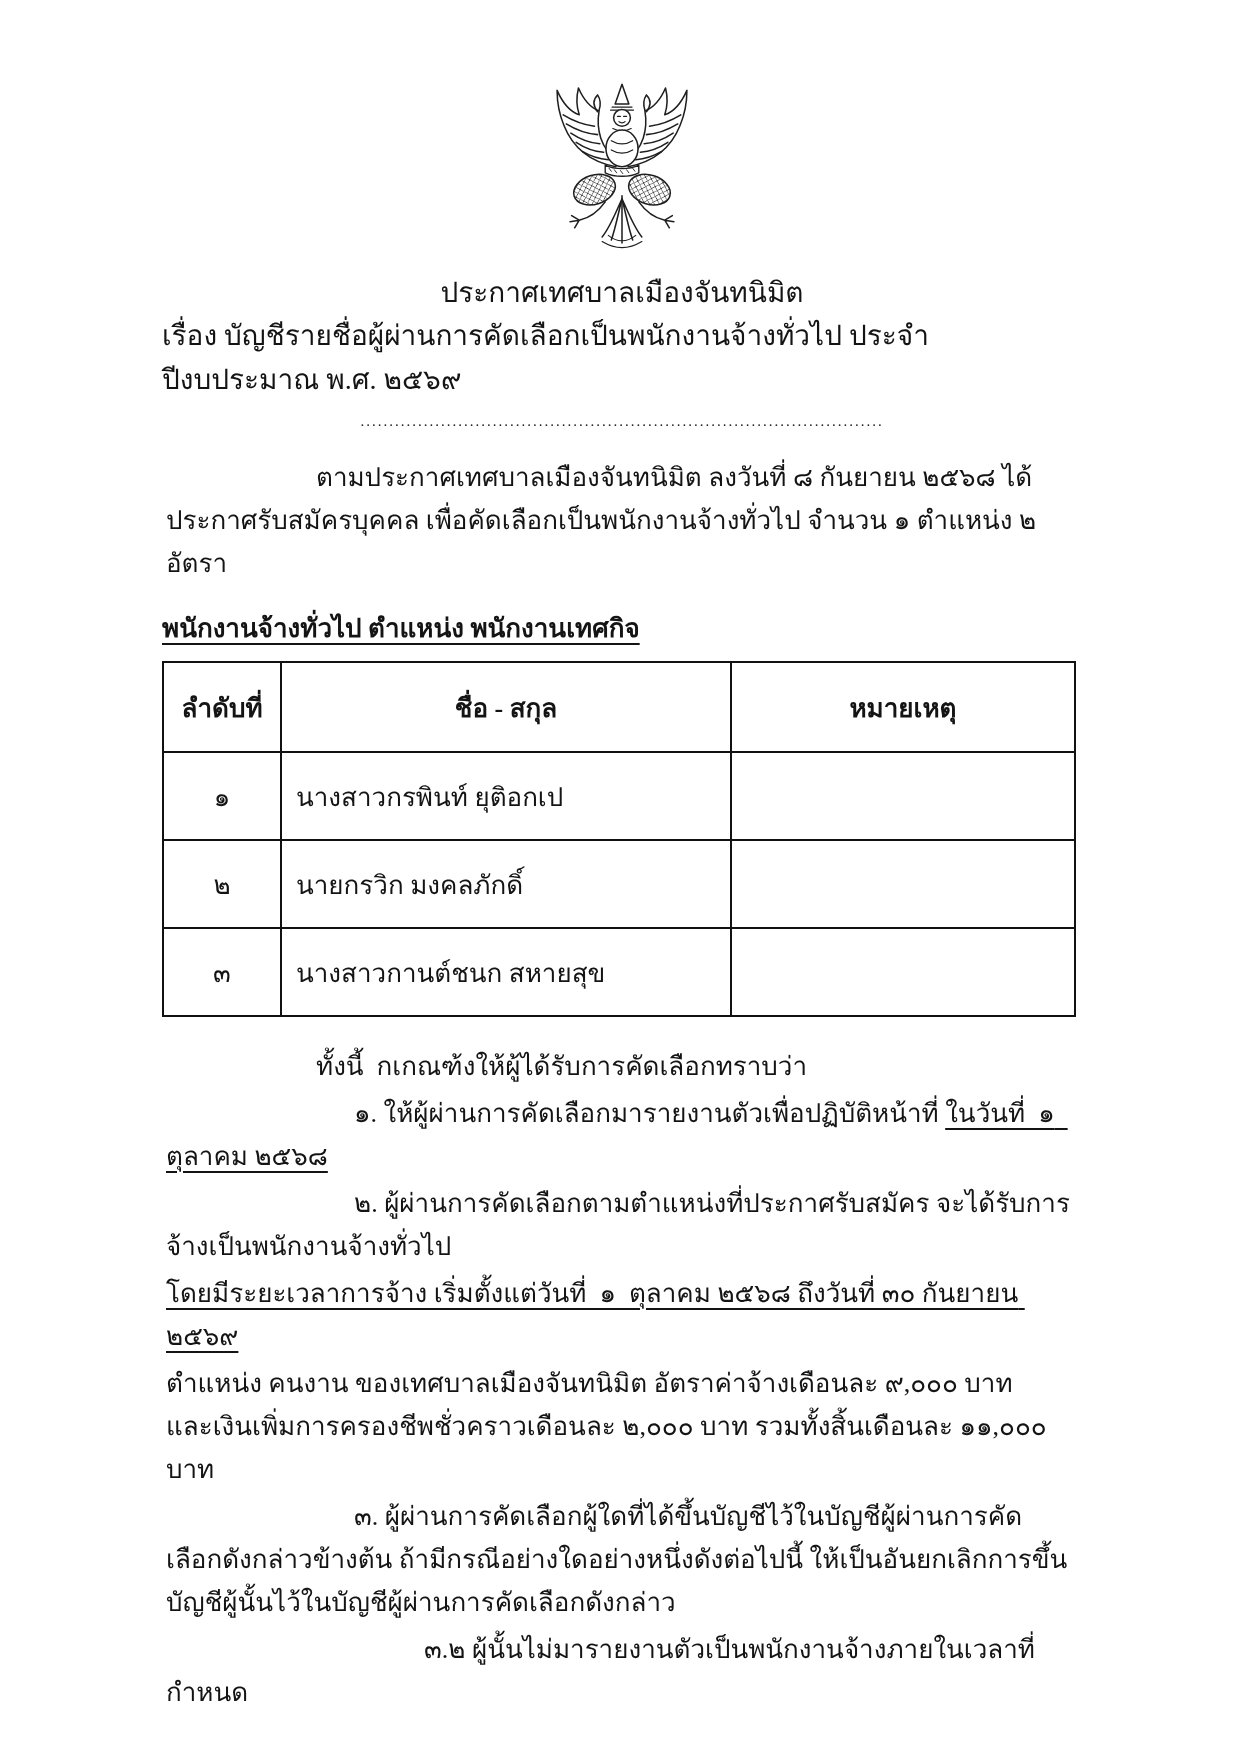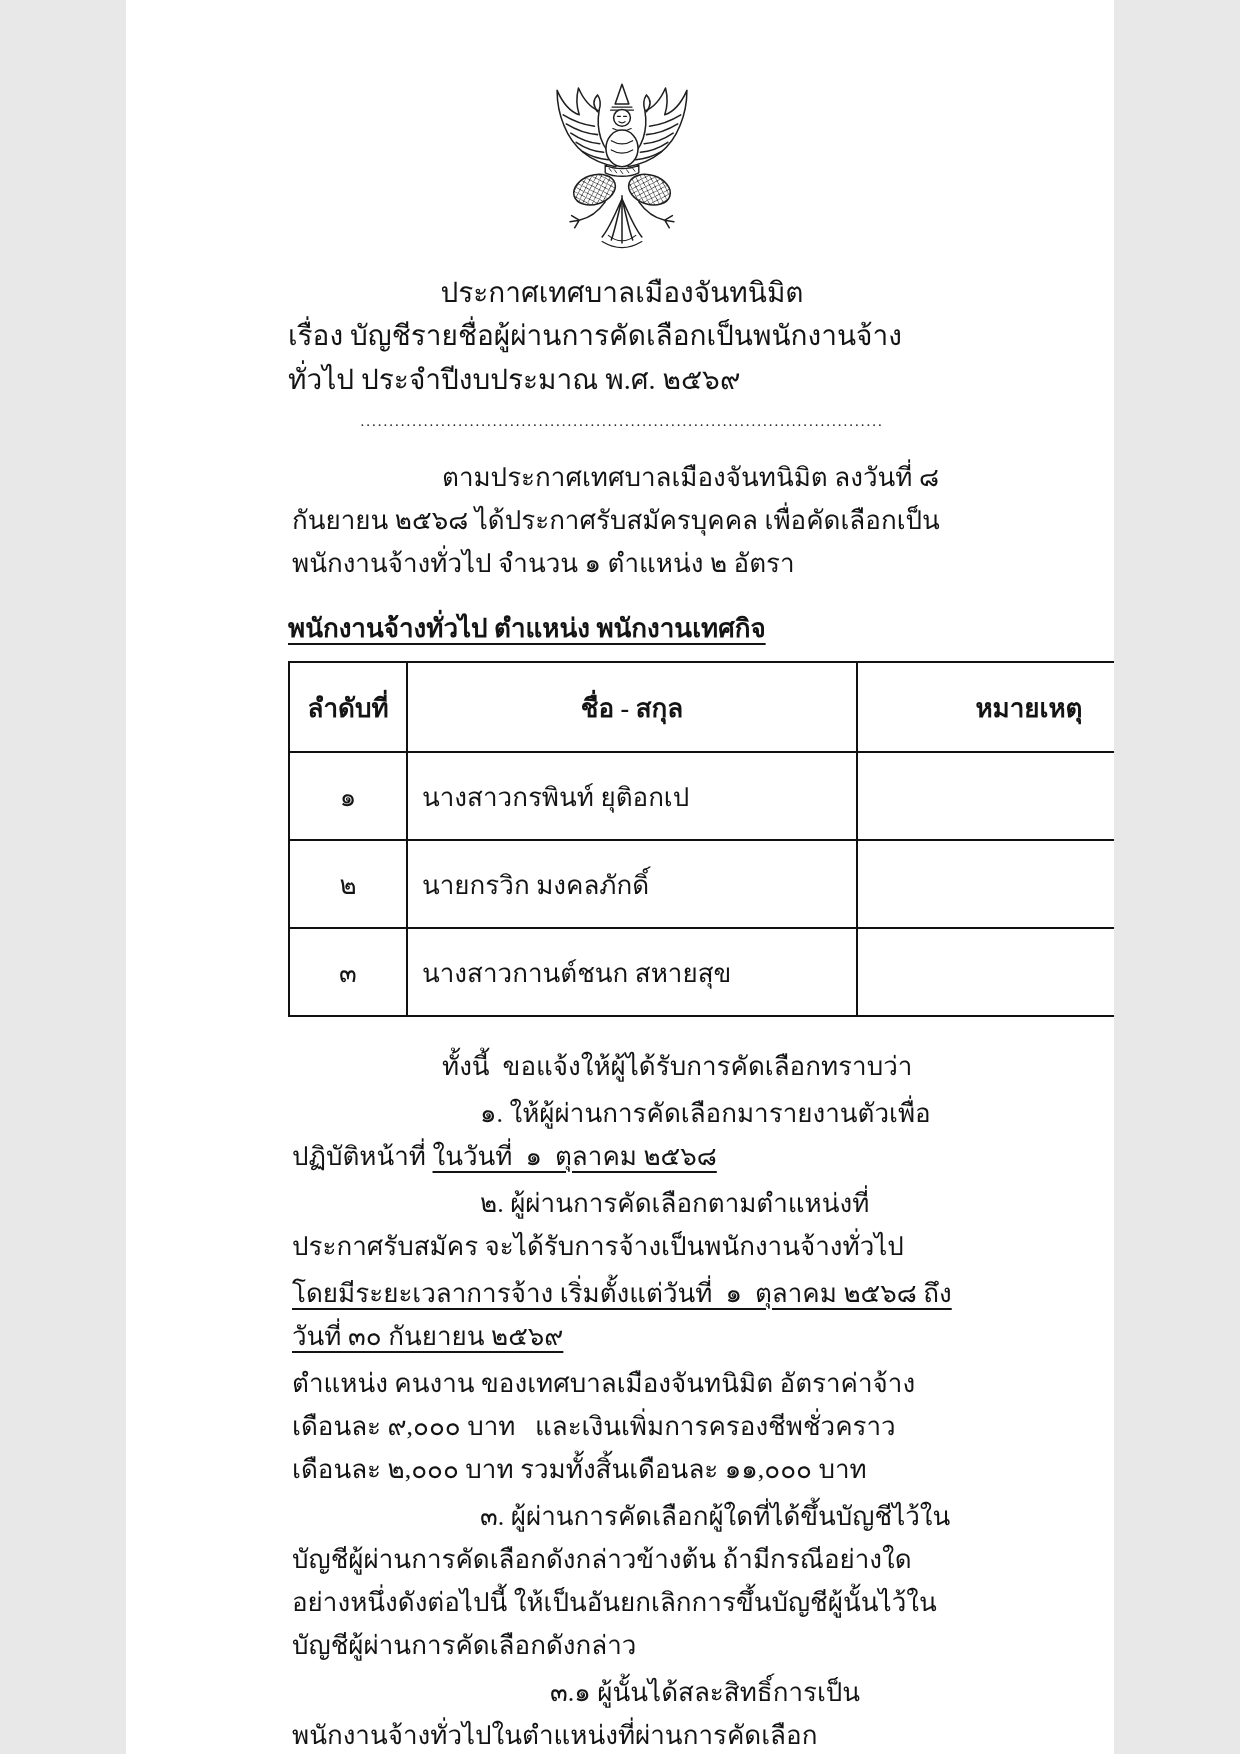--- a/index.html
+++ b/index.html
@@ -1,18 +1,18 @@
 <!DOCTYPE html>
 <html><head>
 <meta charset="utf-8">
 <style>
   html,body{margin:0;padding:0;background:#e8e8e8;}
   .page{
     position:relative;
-    width:988px;height:1754px;
+    width:1240px;height:1754px;
     margin:0 auto;
     background:#ffffff;
     font-family:"Liberation Serif","DejaVu Serif",serif;
     color:#141414;
     box-sizing:border-box;
     padding:80px 158px 0 162px;
     overflow:hidden;
   }
   .emblem-wrap{text-align:center;margin:0 0 10px 0;}
   .title{ text-align:center; font-size:28px; line-height:42px; }
@@ -147,25 +147,24 @@
         <td class="c-note"></td>
       </tr>
       <tr>
         <td class="c-no">๓</td>
         <td class="c-name">นางสาวกานต์ชนก สหายสุข</td>
         <td class="c-note"></td>
       </tr>
     </tbody>
   </table>
 
-  <p class="notice">ทั้งนี้  ขอแจ้งให้ผู้ได้รับการคัดเลือกทราบว่า</p>
+  <p class="notice">ทั้งนี้  กเกณฑ้งให้ผู้ได้รับการคัดเลือกทราบว่า</p>
 
   <p class="num"><span>๑. ให้ผู้ผ่านการคัดเลือกมารายงานตัวเพื่อปฏิบัติหน้าที่ </span><span class="u">ในวันที่  ๑  ตุลาคม ๒๕๖๘</span></p>
 
   <p class="num">๒. ผู้ผ่านการคัดเลือกตามตำแหน่งที่ประกาศรับสมัคร จะได้รับการจ้างเป็นพนักงานจ้างทั่วไป</p>
   <p class="noindent"><span class="u">โดยมีระยะเวลาการจ้าง เริ่มตั้งแต่วันที่  ๑  ตุลาคม ๒๕๖๘ ถึงวันที่ ๓๐ กันยายน ๒๕๖๙</span></p>
   <p class="noindent">ตำแหน่ง คนงาน ของเทศบาลเมืองจันทนิมิต อัตราค่าจ้างเดือนละ ๙,๐๐๐ บาท   และเงินเพิ่มการครองชีพชั่วคราวเดือนละ ๒,๐๐๐ บาท รวมทั้งสิ้นเดือนละ ๑๑,๐๐๐ บาท</p>
 
   <p class="num">๓. ผู้ผ่านการคัดเลือกผู้ใดที่ได้ขึ้นบัญชีไว้ในบัญชีผู้ผ่านการคัดเลือกดังกล่าวข้างต้น ถ้ามีกรณีอย่างใดอย่างหนึ่งดังต่อไปนี้ ให้เป็นอันยกเลิกการขึ้นบัญชีผู้นั้นไว้ในบัญชีผู้ผ่านการคัดเลือกดังกล่าว</p>
-  <p class="sub">๓.๑ ผู้นั้นได้สละสิทธิ์การเป็นพนักงานจ้างทั่วไปในตำแหน่งที่ผ่านการคัดเลือก</p>
   <p class="sub">๓.๒ ผู้นั้นไม่มารายงานตัวเป็นพนักงานจ้างภายในเวลาที่กำหนด</p>
 
 </div>
 
 </body></html>

